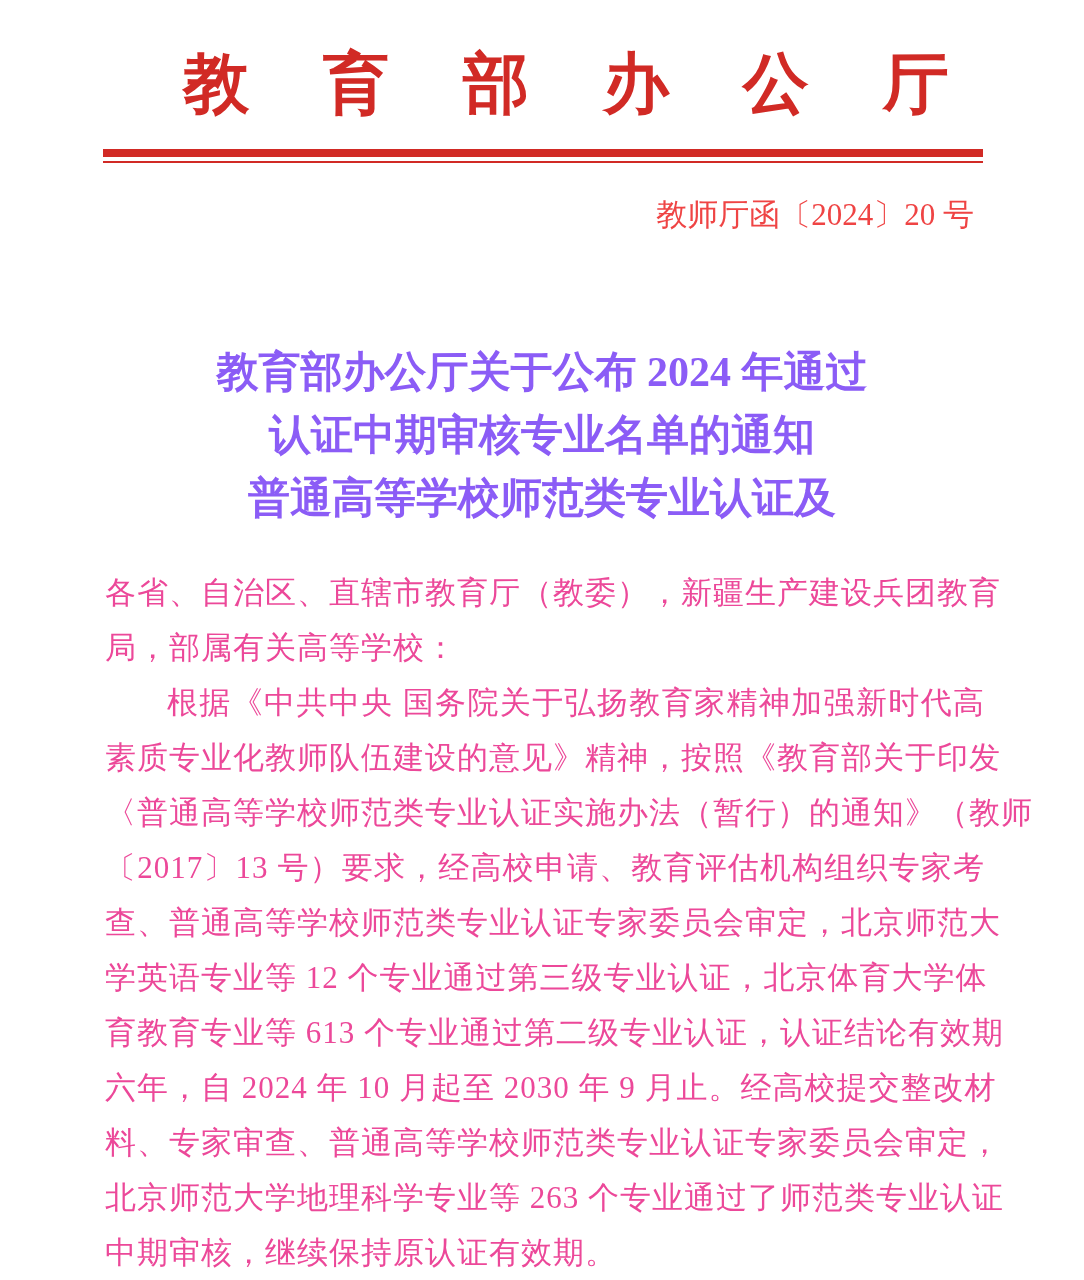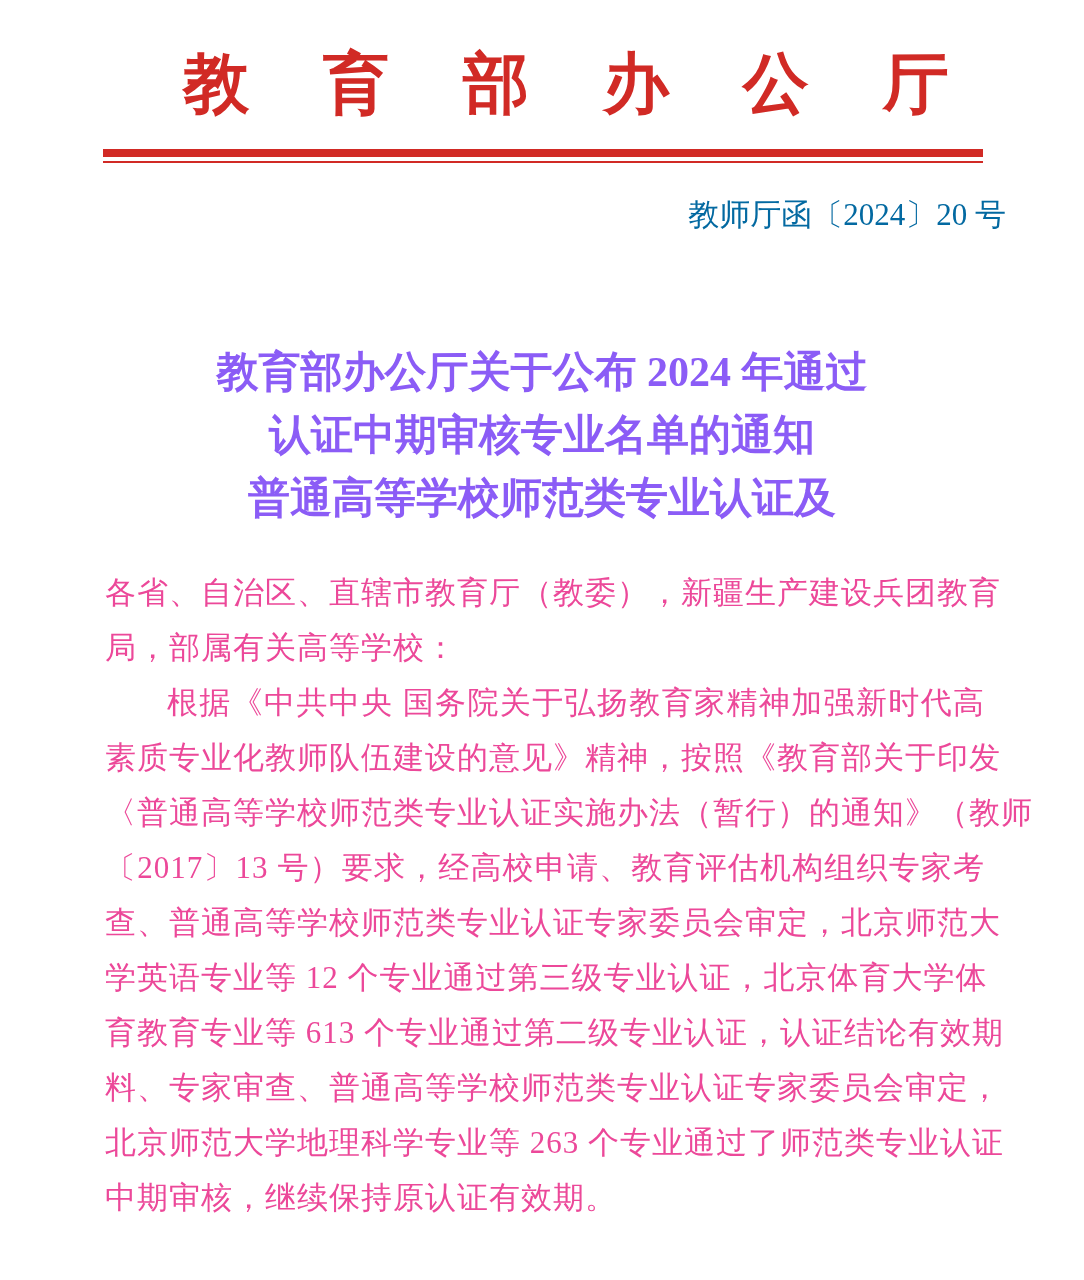--- a/index.html
+++ b/index.html
@@ -33,25 +33,25 @@
     height: 8px;
     background: #d12a25;
   }
   .rule .thin {
     height: 2px;
     margin-top: 4px;
     background: #d12a25;
   }
   .doc-number {
     margin-top: 36px;
-    padding-right: 78px;
+    padding-right: 110px;
     text-align: right;
     font-size: 31px;
     line-height: 32px;
-    color: #0369a1;
+    color: #ef4444;
     white-space: nowrap;
   }
   
   .notice-title {
     margin-top: 110px;
     text-align: center;
     font-weight: bold;
     font-size: 42px;
     color: #8b5cf6;
   }
@@ -99,18 +99,19 @@
   <div class="doc-body">
     <div class="b-line full">各省、自治区、直辖市教育厅（教委），新疆生产建设兵团教育</div>
     <div class="b-line short">局，部属有关高等学校：</div>
     <div class="b-line full indent">根据《中共中央 国务院关于弘扬教育家精神加强新时代高</div>
     <div class="b-line full">素质专业化教师队伍建设的意见》精神，按照《教育部关于印发</div>
     <div class="b-line full">〈普通高等学校师范类专业认证实施办法（暂行）的通知》（教师</div>
     <div class="b-line full">〔2017〕13 号）要求，经高校申请、教育评估机构组织专家考</div>
     <div class="b-line full">查、普通高等学校师范类专业认证专家委员会审定，北京师范大</div>
     <div class="b-line full">学英语专业等 12 个专业通过第三级专业认证，北京体育大学体</div>
     <div class="b-line full">育教育专业等 613 个专业通过第二级专业认证，认证结论有效期</div>
+    <div class="b-line full">六年，自 2024 年 10 月起至 2030 年 9 月止。经高校提交整改材</div>
     <div class="b-line full">料、专家审查、普通高等学校师范类专业认证专家委员会审定，</div>
     <div class="b-line full">北京师范大学地理科学专业等 263 个专业通过了师范类专业认证</div>
     <div class="b-line short">中期审核，继续保持原认证有效期。</div>
   </div>
 
 </div>
 
 </body></html>

